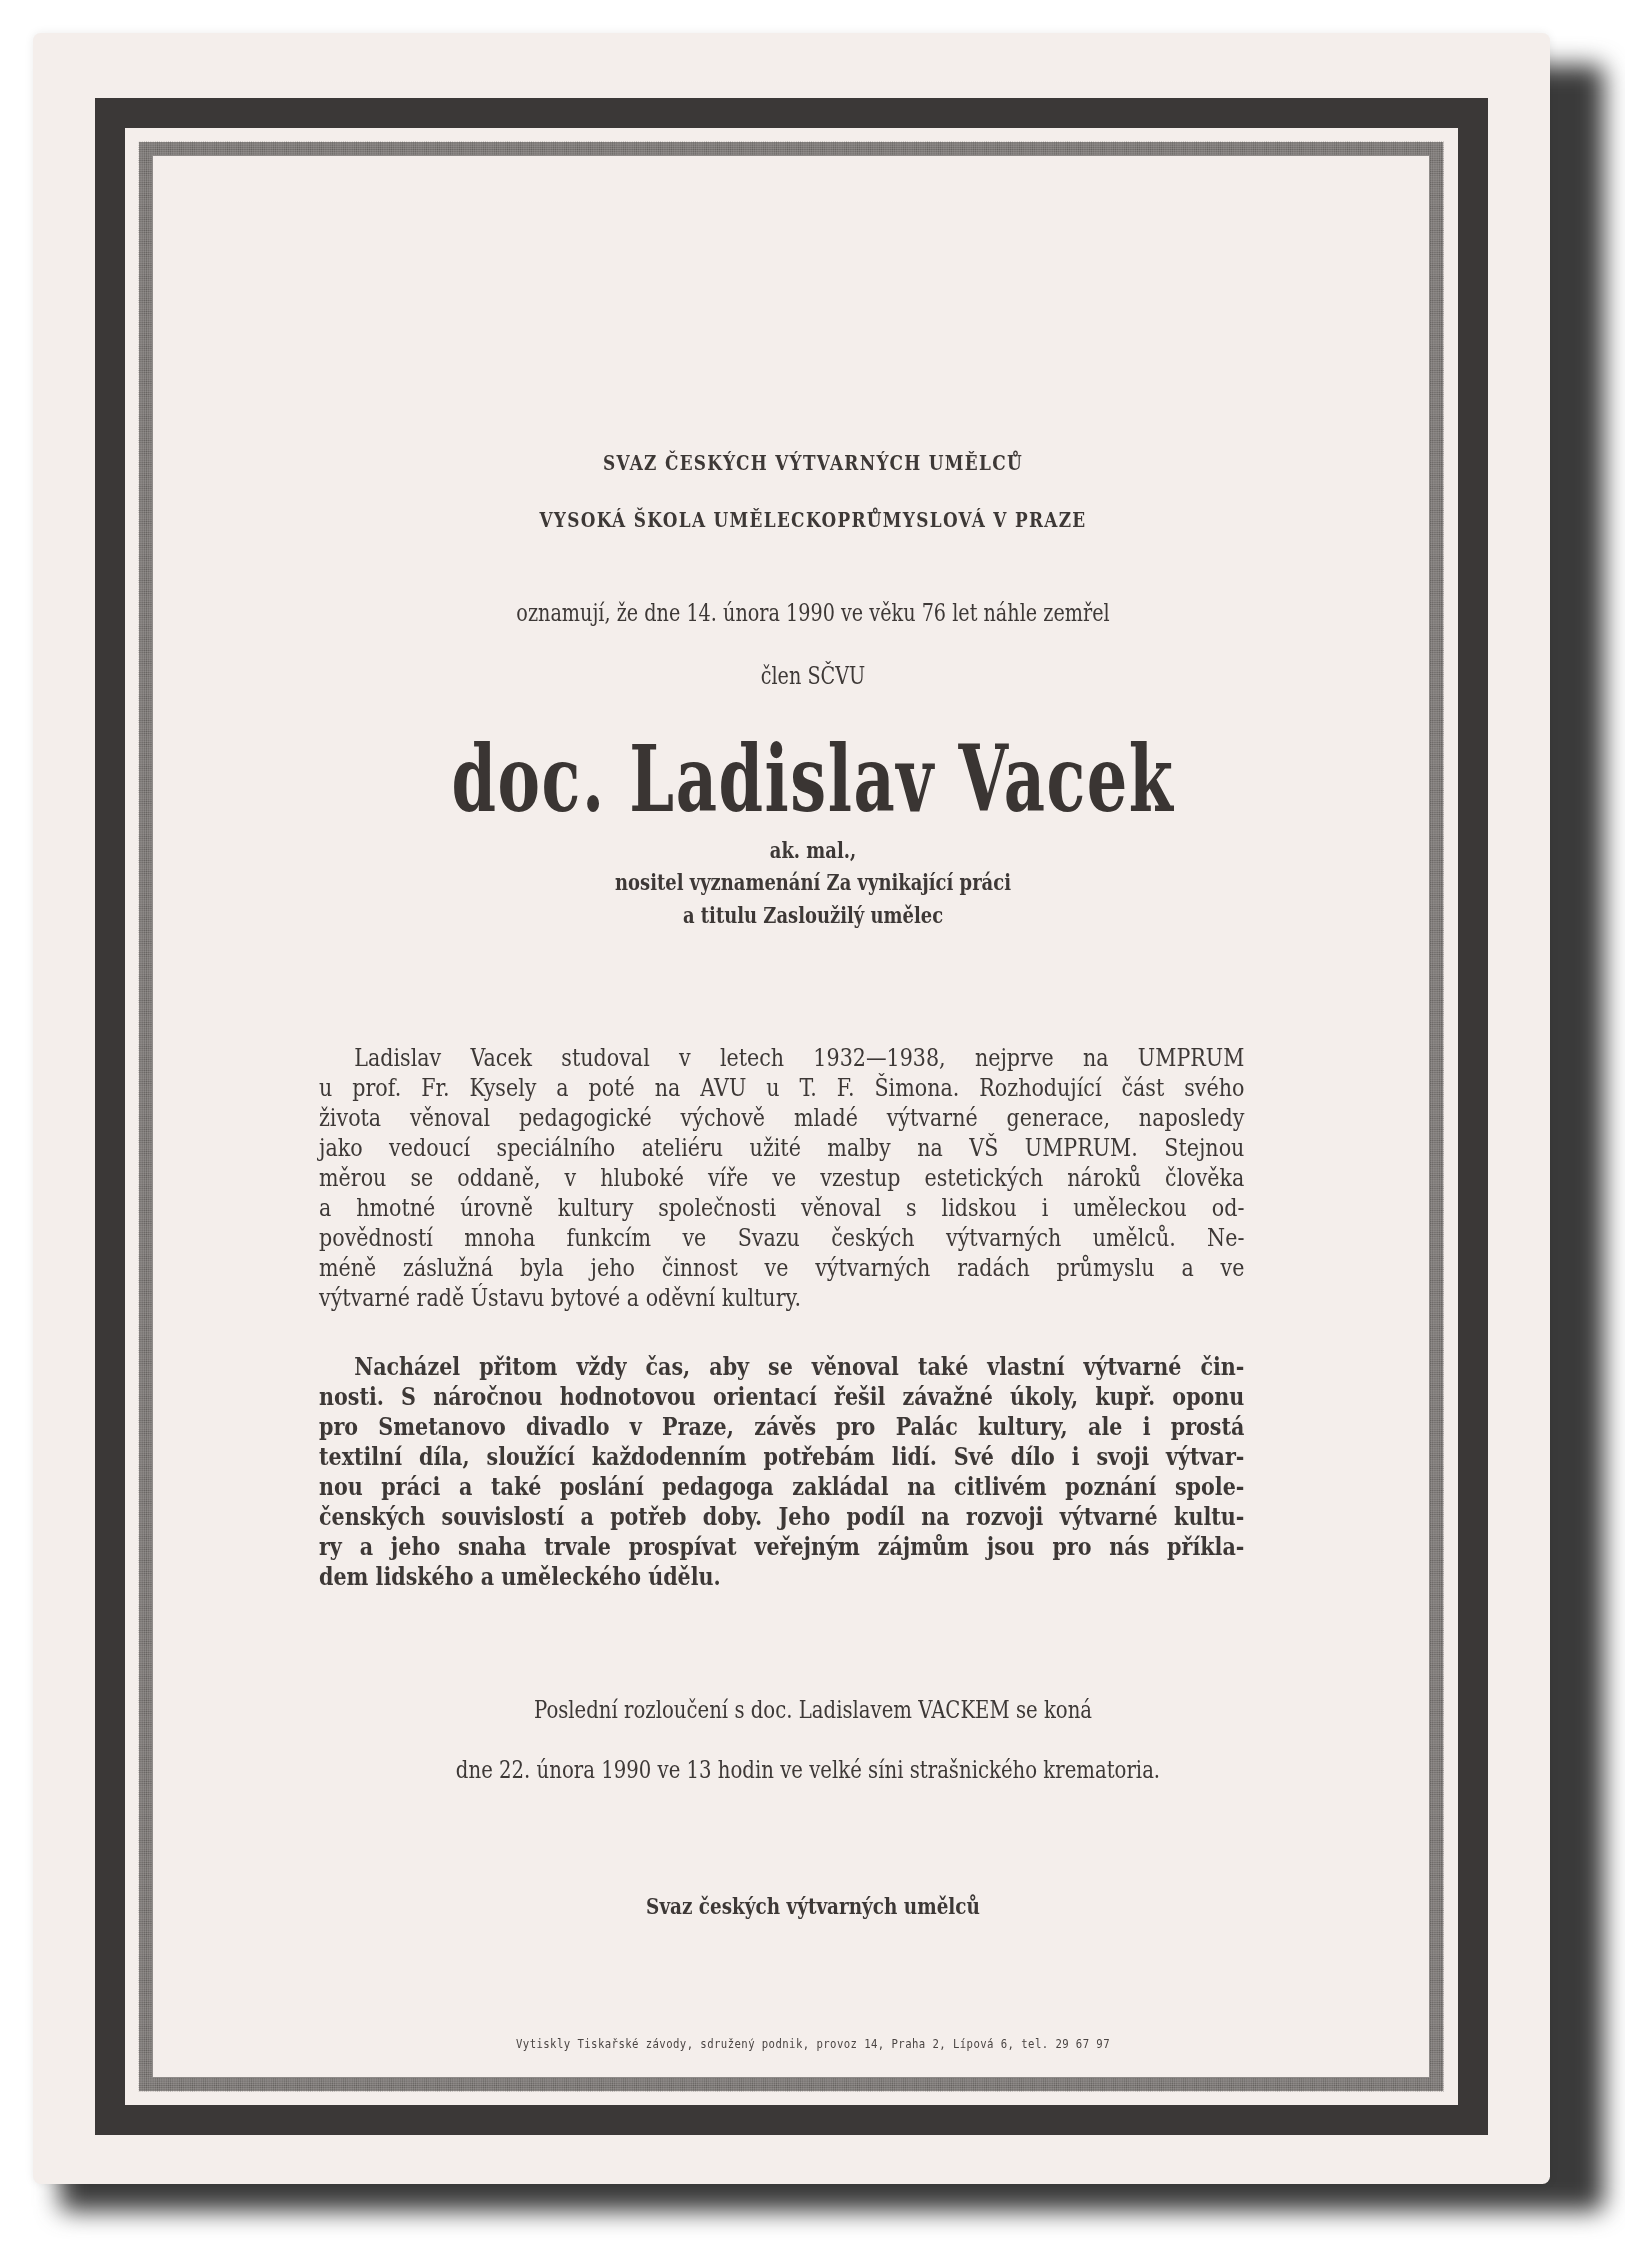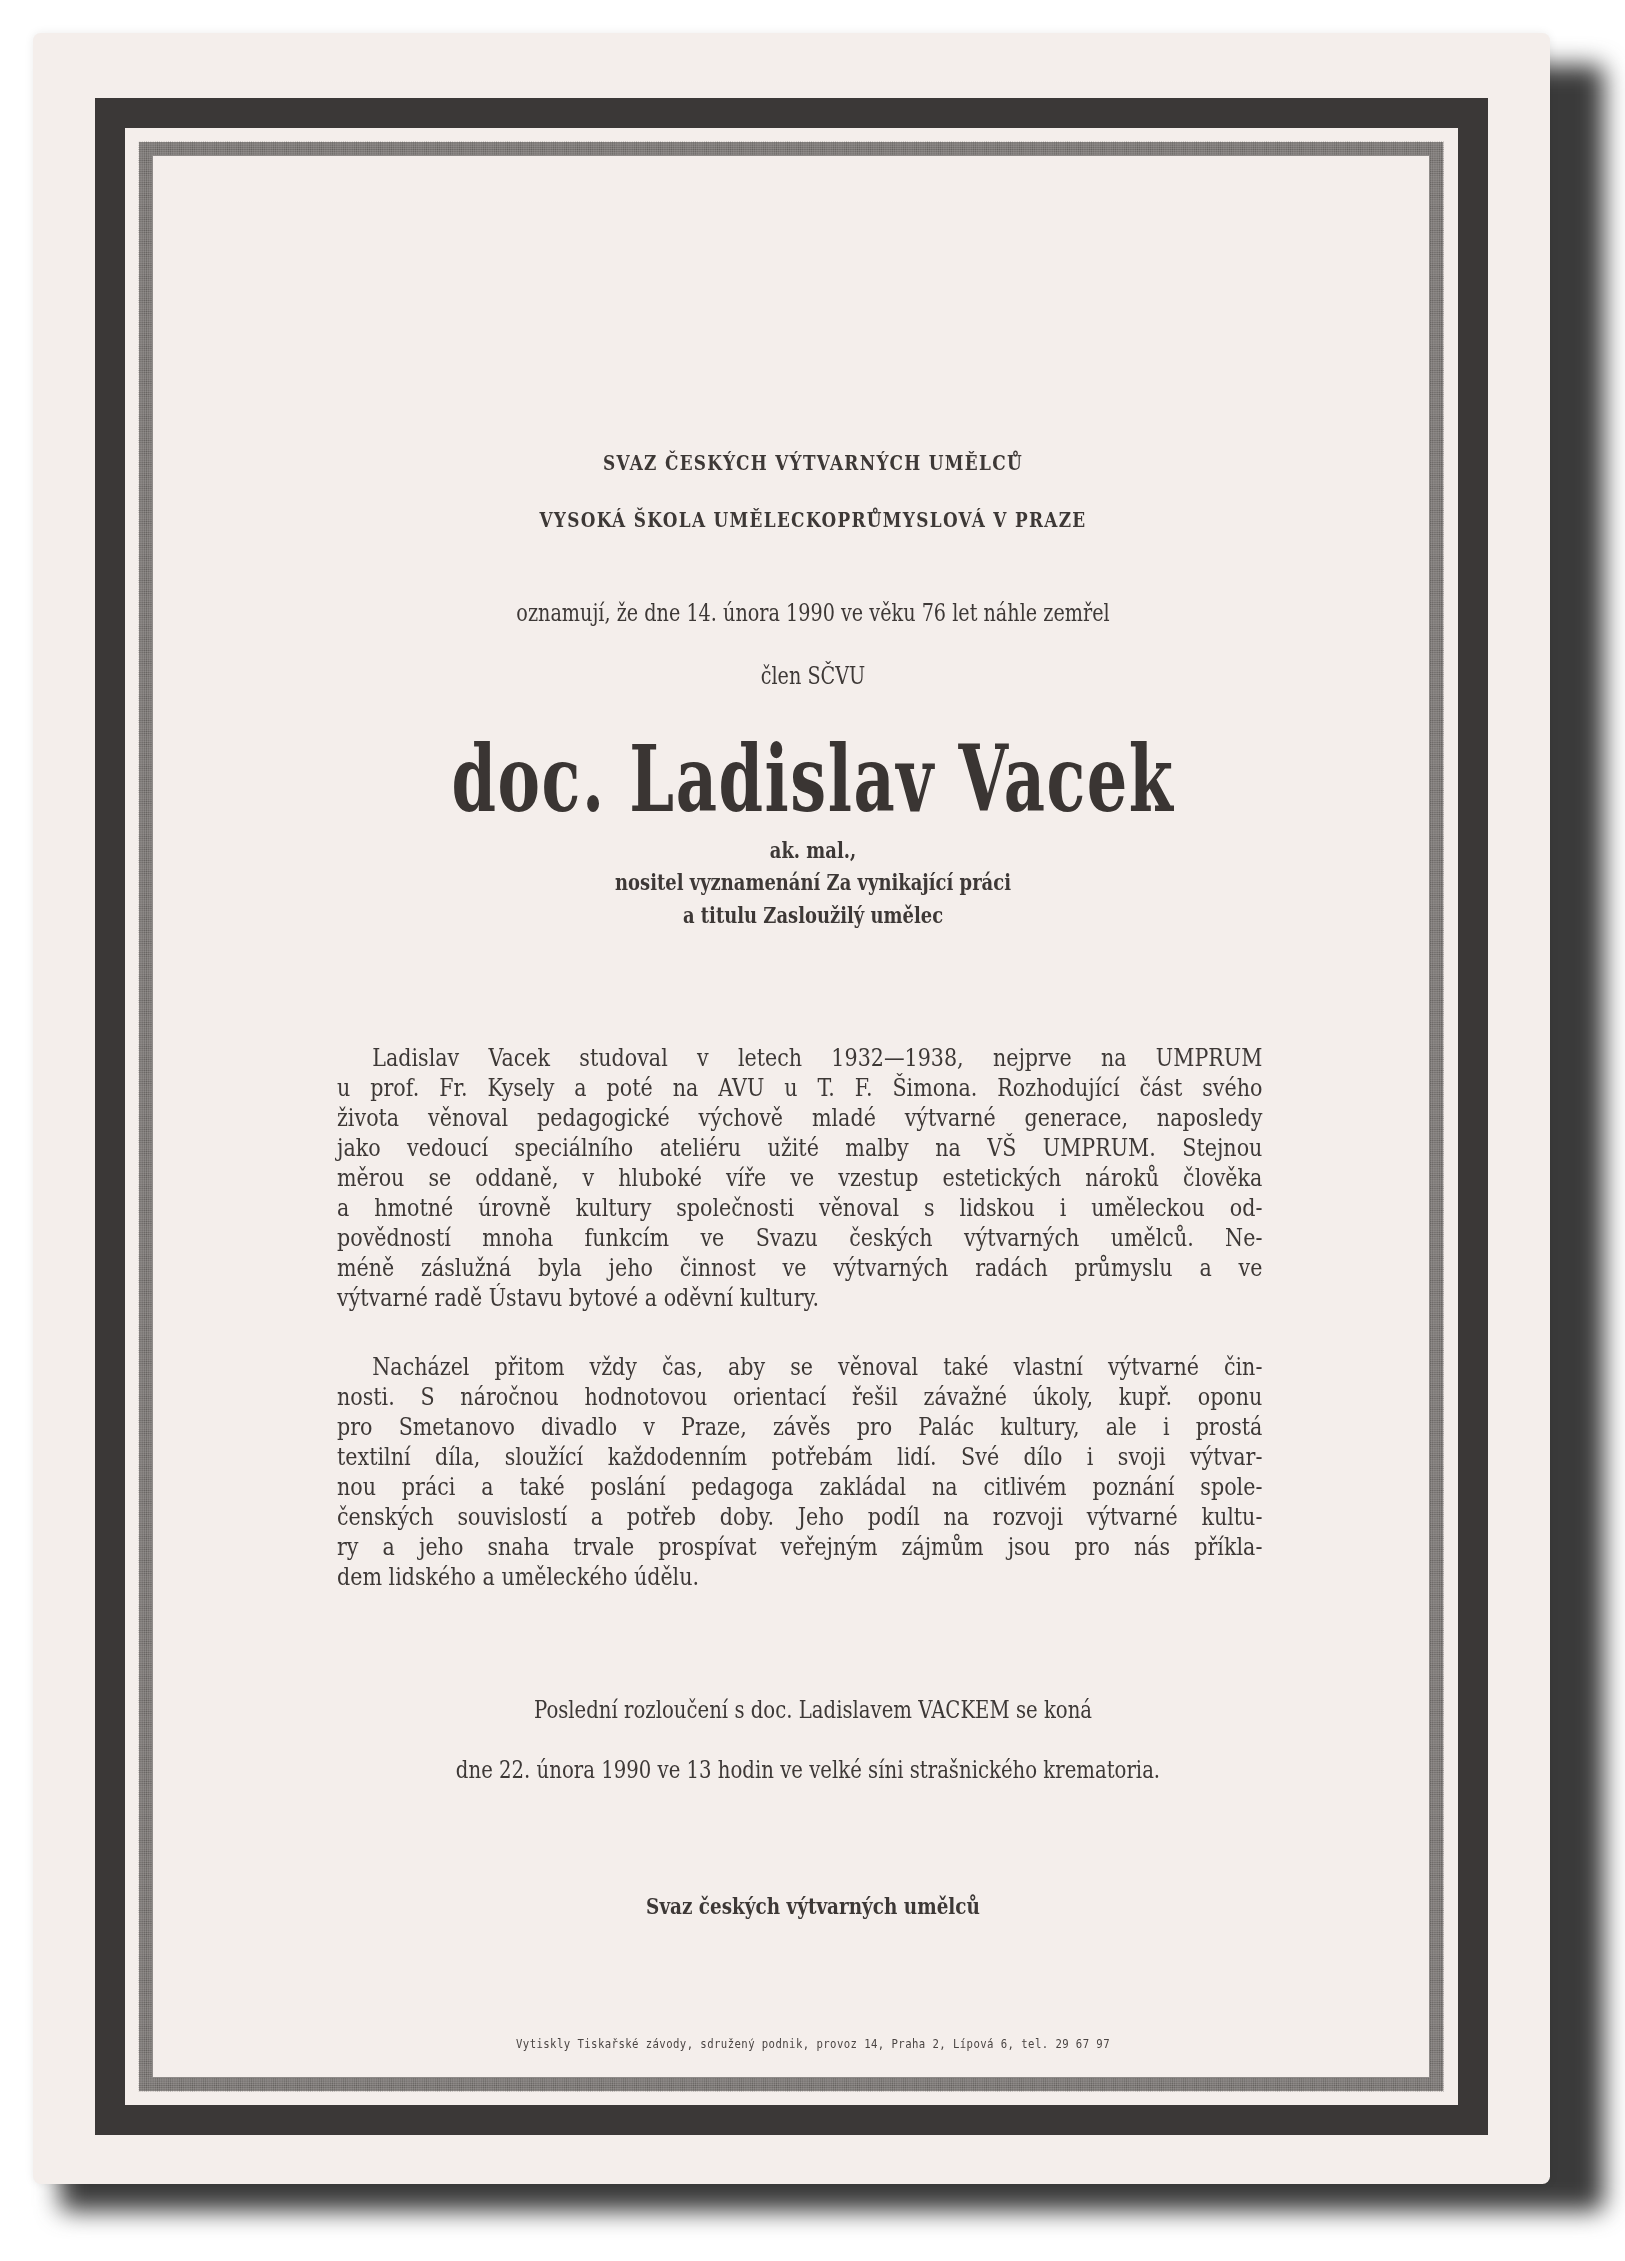--- a/index.html
+++ b/index.html
@@ -48,21 +48,21 @@
   }
   .title {
     font-family: "DejaVu Serif", serif; font-weight: bold; font-size: 91px;
     transform: scaleX(0.70); letter-spacing: 2.2px; color: #3a3533;
   }
   .honor {
     font-family: "DejaVu Serif", serif; font-weight: bold; font-size: 23px;
     transform: scaleX(0.78);
   }
   .body-block {
-    position: absolute; left: 337px; width: 926px;
+    position: absolute; left: 319px; width: 926px;
     font-family: "DejaVu Serif", serif; font-size: 24px; color: #3d3836;
   }
   .body-line {
     height: 30px; line-height: 30px; white-space: nowrap;
     text-align: justify; text-align-last: justify;
     transform: scaleX(0.86); transform-origin: 0 50%;
     width: 1076px;
   }
   .body-line.last { text-align-last: left; }
   .body-line.indent { padding-left: 41px; box-sizing: border-box; }
@@ -103,21 +103,21 @@
   <div class="body-line">u prof. Fr. Kysely a poté na AVU u T. F. Šimona. Rozhodující část svého</div>
   <div class="body-line">života věnoval pedagogické výchově mladé výtvarné generace, naposledy</div>
   <div class="body-line">jako vedoucí speciálního ateliéru užité malby na VŠ UMPRUM. Stejnou</div>
   <div class="body-line">měrou se oddaně, v hluboké víře ve vzestup estetických nároků člověka</div>
   <div class="body-line">a hmotné úrovně kultury společnosti věnoval s lidskou i uměleckou od-</div>
   <div class="body-line">povědností mnoha funkcím ve Svazu českých výtvarných umělců. Ne-</div>
   <div class="body-line">méně záslužná byla jeho činnost ve výtvarných radách průmyslu a ve</div>
   <div class="body-line last">výtvarné radě Ústavu bytové a oděvní kultury.</div>
 </div>
 
-<div class="body-block" style="top:1352px;">
+<div class="body-block" style="top:1352px;font-weight:bold;">
   <div class="body-line indent">Nacházel přitom vždy čas, aby se věnoval také vlastní výtvarné čin-</div>
   <div class="body-line">nosti. S náročnou hodnotovou orientací řešil závažné úkoly, kupř. oponu</div>
   <div class="body-line">pro Smetanovo divadlo v Praze, závěs pro Palác kultury, ale i prostá</div>
   <div class="body-line">textilní díla, sloužící každodenním potřebám lidí. Své dílo i svoji výtvar-</div>
   <div class="body-line">nou práci a také poslání pedagoga zakládal na citlivém poznání spole-</div>
   <div class="body-line">čenských souvislostí a potřeb doby. Jeho podíl na rozvoji výtvarné kultu-</div>
   <div class="body-line">ry a jeho snaha trvale prospívat veřejným zájmům jsou pro nás příkla-</div>
   <div class="body-line last">dem lidského a uměleckého údělu.</div>
 </div>
 

